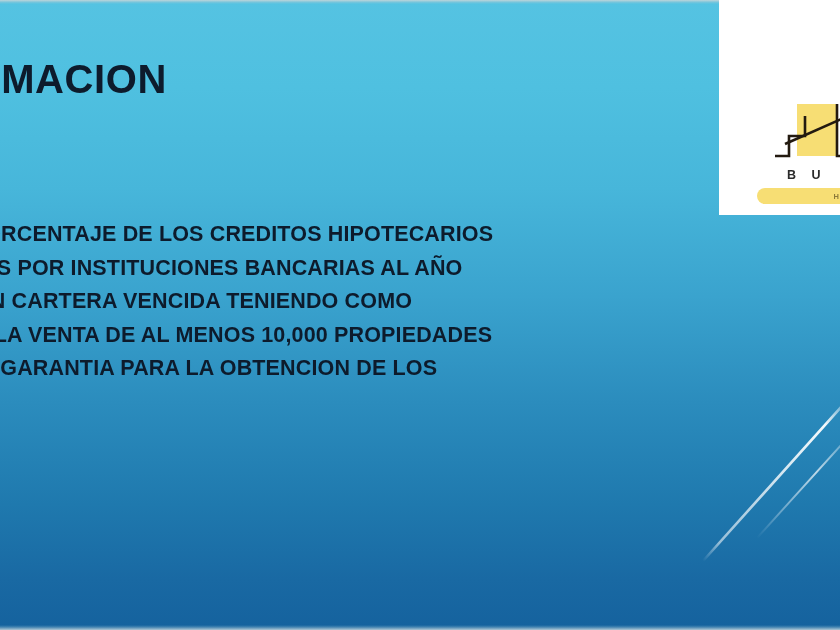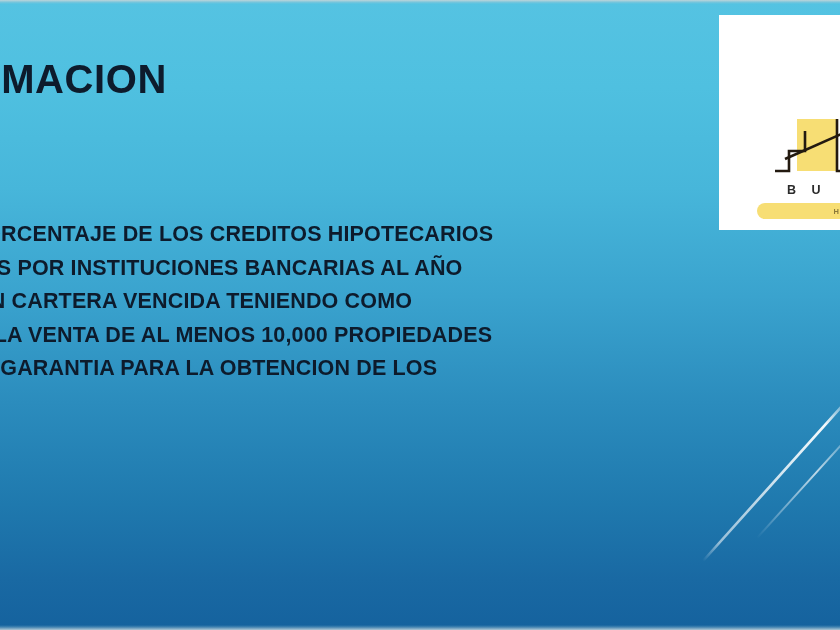--- a/index.html
+++ b/index.html
@@ -81,21 +81,21 @@
   }
   #body-text .line {
     white-space: pre;
     display: block;
   }
 
   
   #logo-panel {
     position: absolute;
     left: 719px;
-    top: 15px;
+    top: 0;
     width: 121px;
     height: 215px;
     background: #ffffff;
     overflow: hidden;
   }
 
   
   #logo {
     position: absolute;
     left: 56px;

